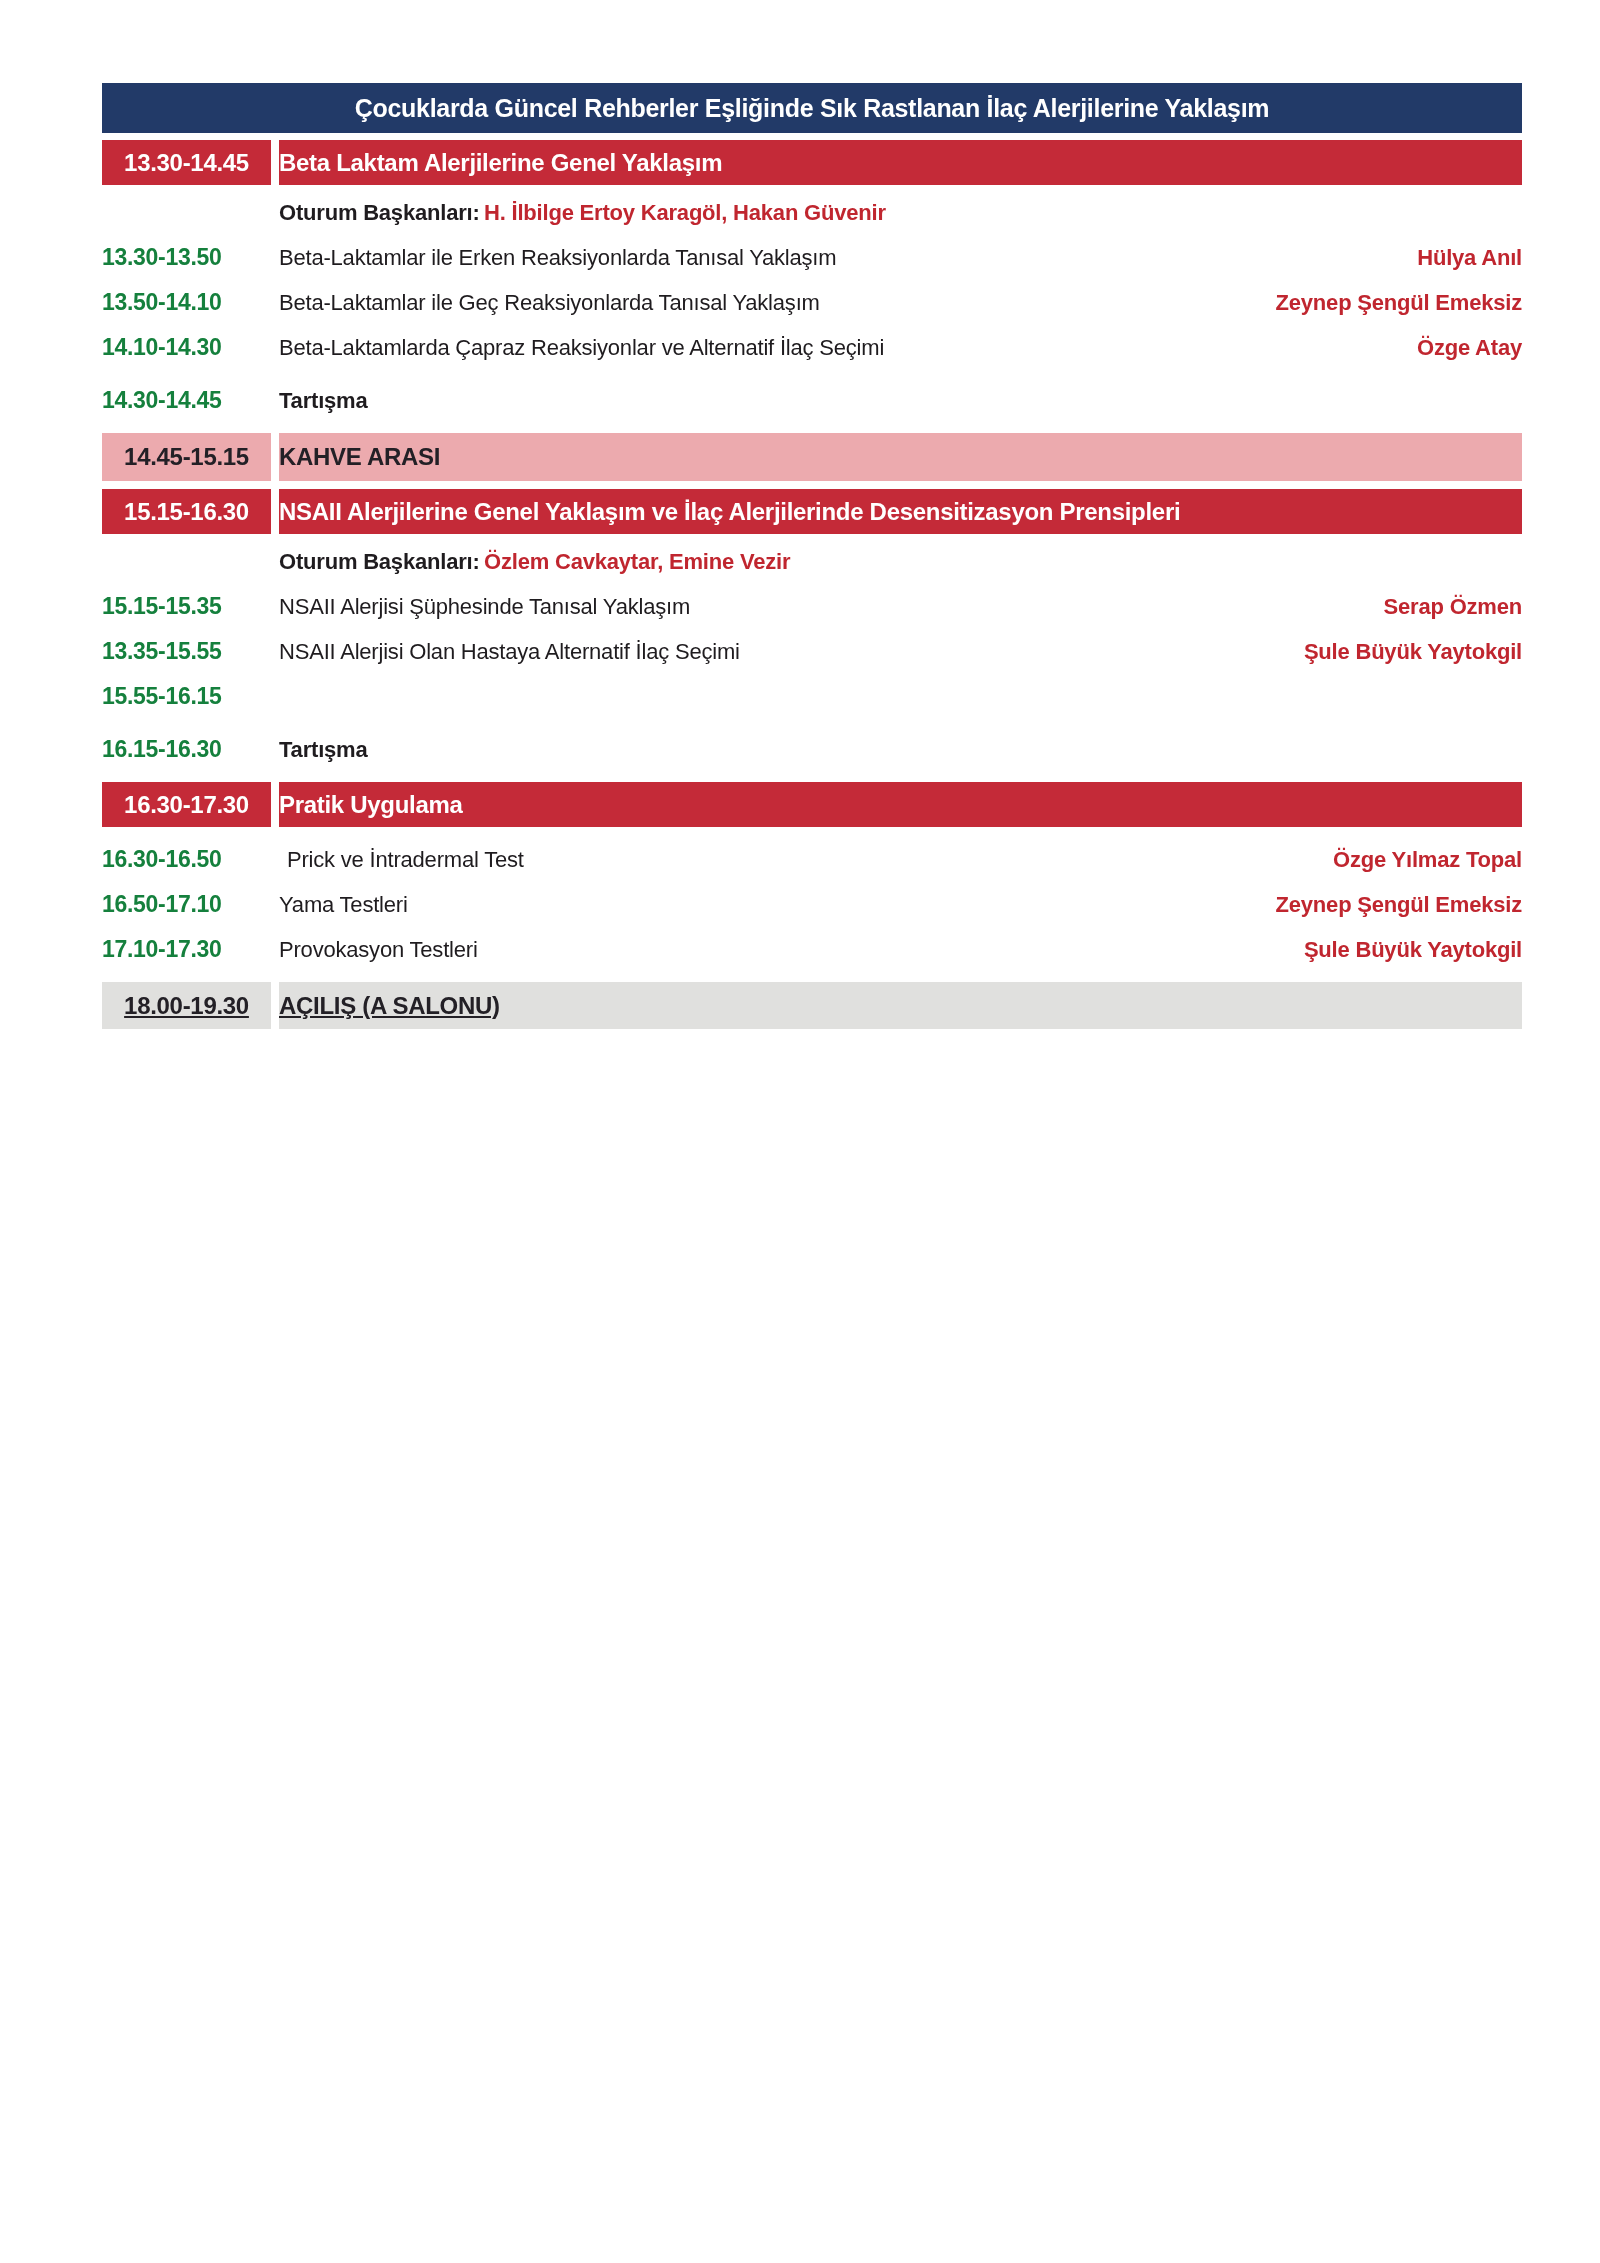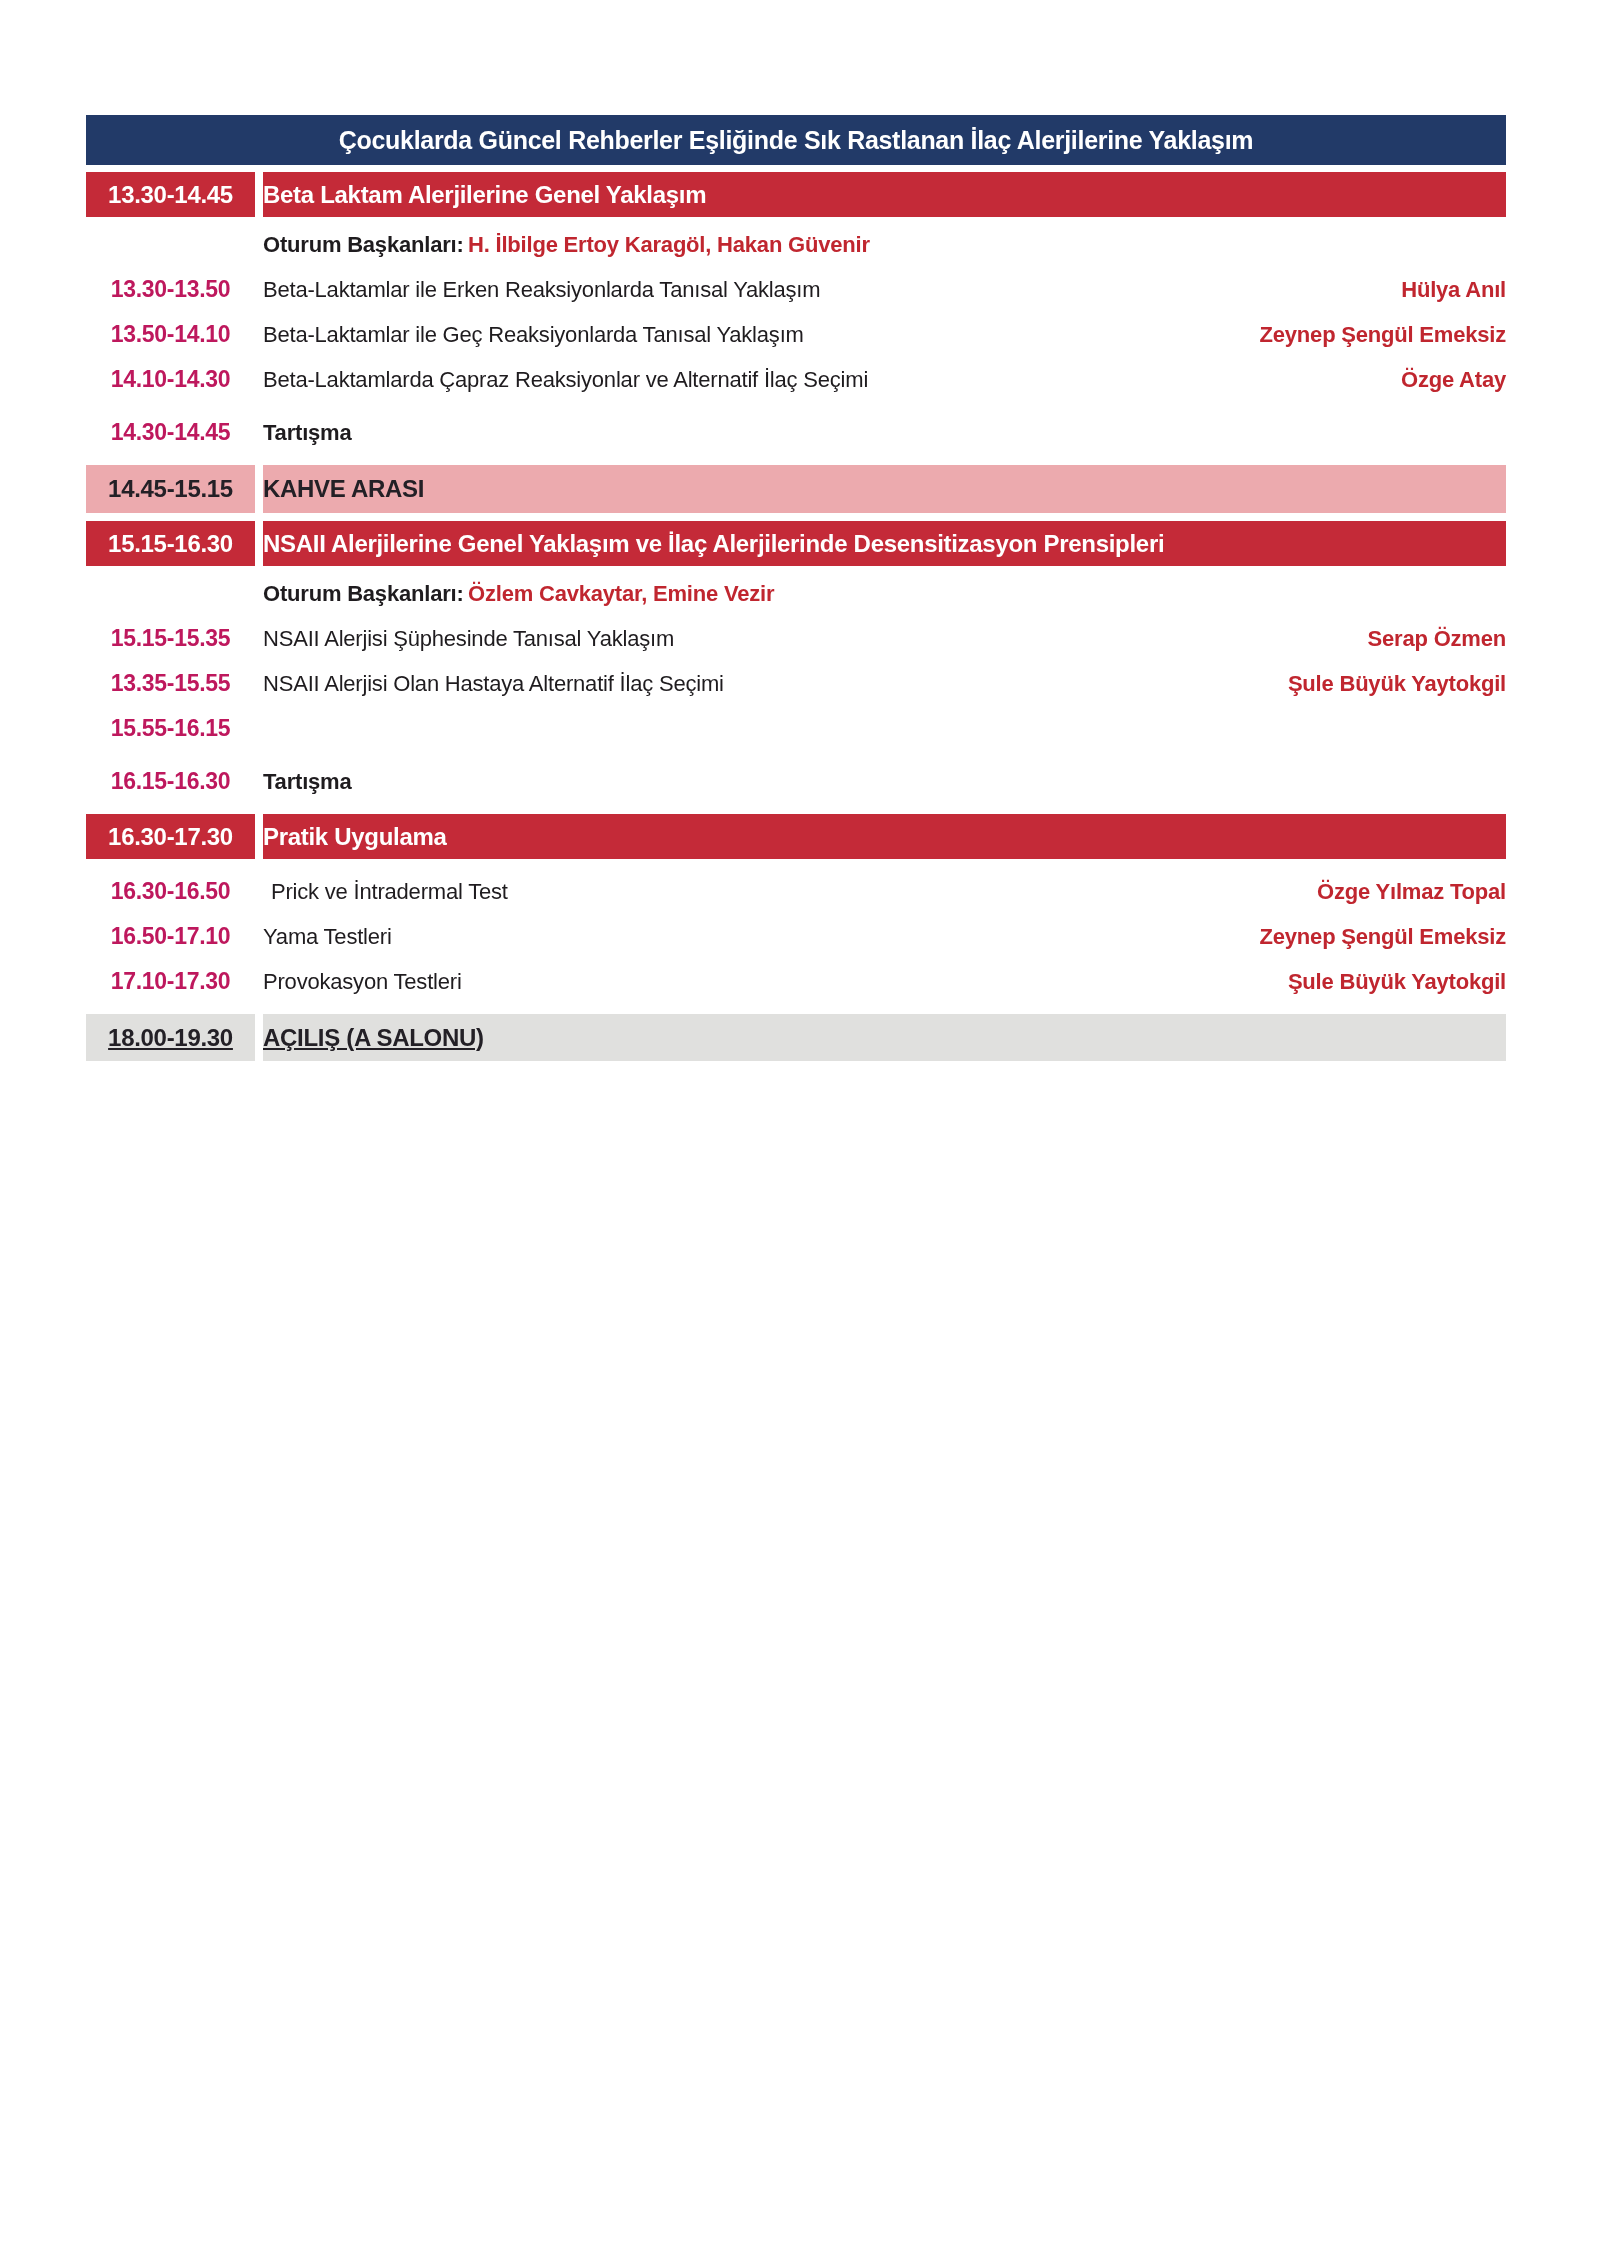--- a/index.html
+++ b/index.html
@@ -7,24 +7,23 @@
   .page {
     position: relative;
     width: 1600px;
     height: 2263px;
     background: #ffffff;
     font-family: "Liberation Sans", sans-serif;
     overflow: hidden;
   }
   .content {
     position: absolute;
-    left: 86px;
+    left: 102px;
     top: 83px;
     width: 1420px;
-    margin-top: 32px;
   }
   
   .title-bar {
     height: 50px;
     background: #223a68;
     color: #ffffff;
     display: flex;
     align-items: center;
     justify-content: center;
     font-size: 25px;
@@ -50,23 +49,23 @@
   .bar.red { color: #ffffff; }
   .bar.red .bar-time, .bar.red .bar-title { background: #c42a38; }
   .bar.pink { height: 48px; margin-top: 10px; margin-bottom: 8px; color: #232026; }
   .bar.pink .bar-time, .bar.pink .bar-title { background: #ecaaae; }
   .bar.gray { height: 47px; margin-top: 10px; color: #232026; text-decoration: underline; }
   .bar.gray .bar-time, .bar.gray .bar-title { background: #e0e0de; }
   .bar.bar3 { margin-top: 10px; }
   
   .row { height: 45px; align-items: center; }
   .cell-time {
-    text-align: center;
+    text-align: left;
     font-size: 23px; font-weight: bold;
-    color: #be185d; letter-spacing: -0.3px;
+    color: #15803d; letter-spacing: -0.3px;
   }
   .cell-main {
     display: flex;
     align-items: flex-start;
     justify-content: space-between;
     min-width: 0;
   }
   .talk-title {
     font-size: 22px;
     color: #1f1c1f;

